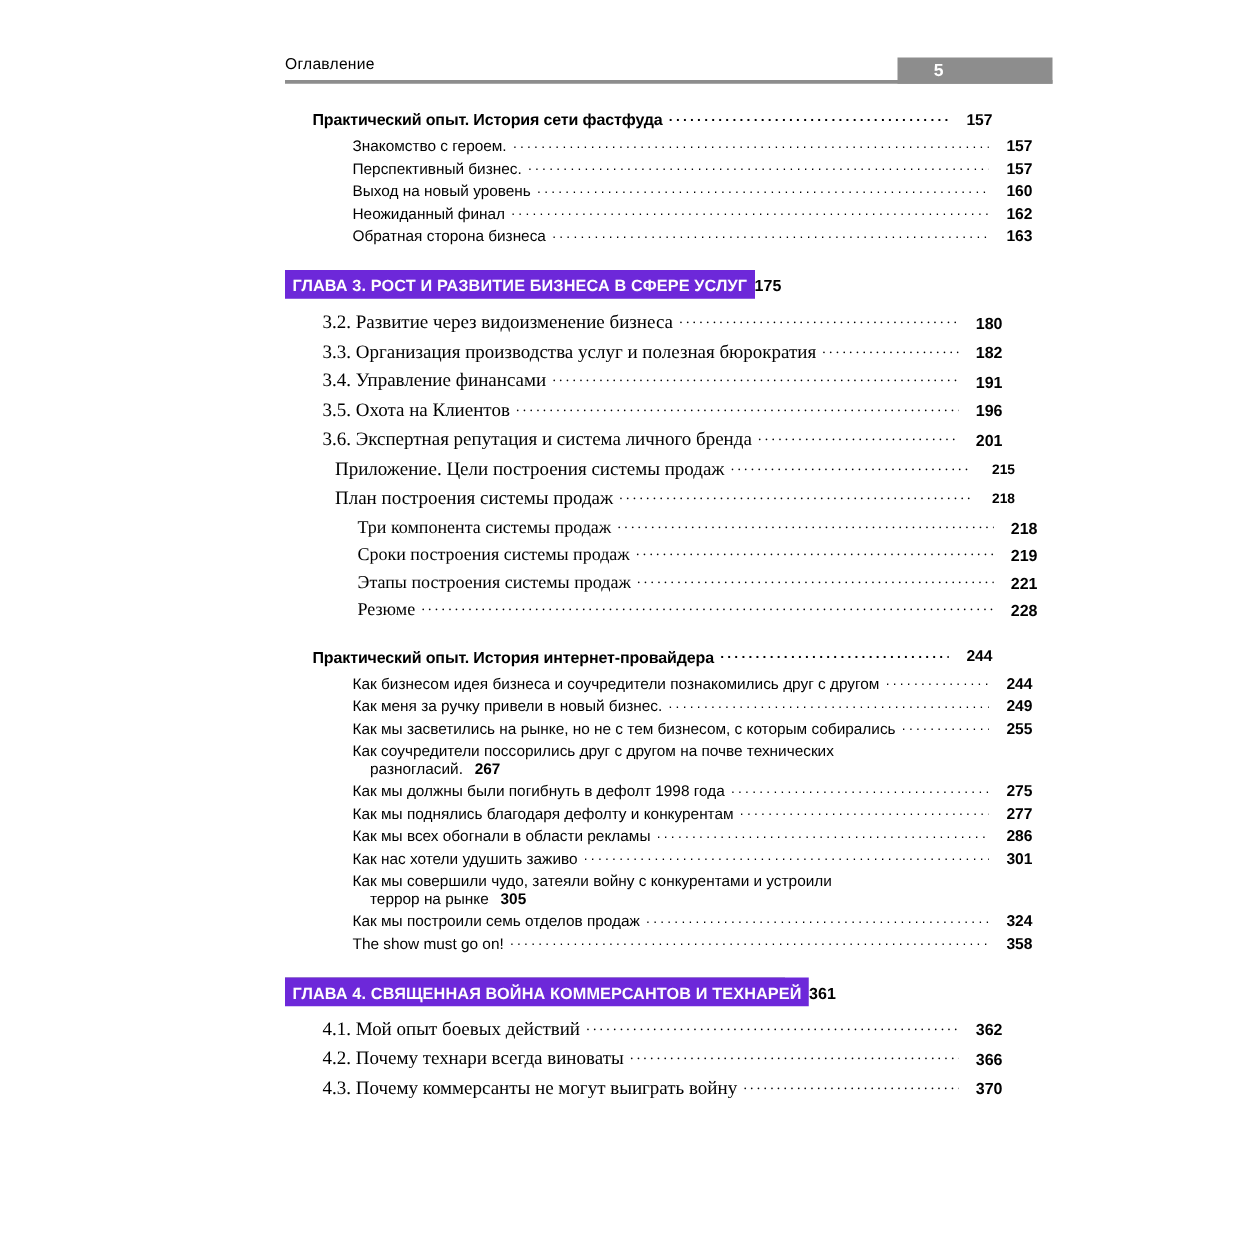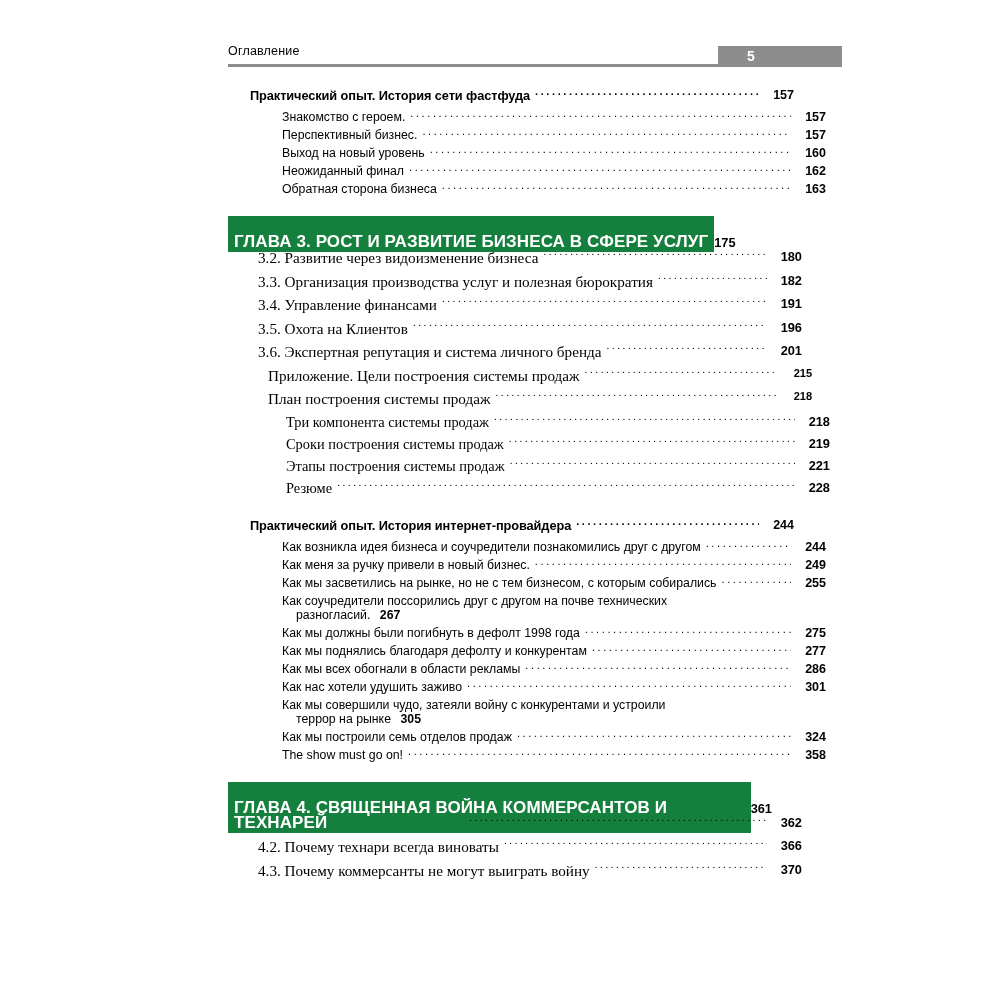--- a/index.html
+++ b/index.html
@@ -70,21 +70,21 @@
   
   .toc {
     position: absolute;
     left: 228px;
     top: 88px;
     width: 544px;
   }
 
   .row {
     display: flex;
-    align-items: flex-start;
+    align-items: center;
     width: 100%;
     white-space: nowrap;
   }
   .row .label {
     flex: 0 0 auto;
   }
   .row .leader {
     flex: 1 1 auto;
     margin: 0 5px;
     position: relative;
@@ -140,24 +140,24 @@
     background: #8d8d8d;
   }
   .chapter .crow {
     position: relative;
     display: flex;
     align-items: baseline;
     height: 21px;
   }
   .chapter .label {
     font-weight: bold;
-    font-size: 17px;
+    font-size: 13px;
     color: #ffffff;
-    background: #15803d;
-    padding: 18px 6px 3px 6px;
+    background: #6d28d9;
+    padding: 5px 6px 3px 6px;
     line-height: 15px;
     letter-spacing: 0.1px;
   }
   .chapter .leader {
     top: -2px;
   }
   .chapter .pg {
     font-weight: bold;
     font-size: 12.8px;
   }
@@ -327,21 +327,21 @@
         <span class="leader"></span>
         <span class="pg">228</span>
       </div>
       <div class="gap-md"></div>
       <div class="row practice">
         <span class="label">Практический опыт. История интернет-провайдера</span>
         <span class="leader"></span>
         <span class="pg">244</span>
       </div>
       <div class="row sub">
-        <span class="label">Как возникла идея бизнеса и соучредители познакомились друг с другом</span>
+        <span class="label">Как бизнесом идея бизнеса и соучредители познакомились друг с другом</span>
         <span class="leader"></span>
         <span class="pg">244</span>
       </div>
       <div class="row sub">
         <span class="label">Как меня за ручку привели в новый бизнес.</span>
         <span class="leader"></span>
         <span class="pg">249</span>
       </div>
       <div class="row sub">
         <span class="label">Как мы засветились на рынке, но не с тем бизнесом, с которым собирались</span>

